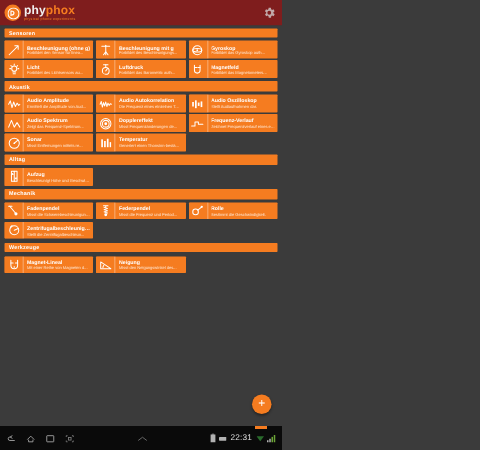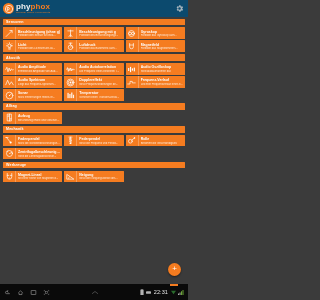--- a/index.html
+++ b/index.html
@@ -7,21 +7,21 @@
   body {
     background:#3b3b3b;
     font-family:"Liberation Sans", sans-serif;
     color:#e8e8e8;
     -webkit-font-smoothing:none;
   }
 
   
   .appbar {
     height:17px;
-    background:#0c4a6e;
+    background:#7f1d1d;
     display:flex;
     align-items:center;
     padding:0 4px 0 3px;
     position:relative;
   }
   .logo-wrap { display:flex; align-items:center; gap:2px; }
   .logo-mark {
     width:11px; height:11px;
     border-radius:50%;
     background:#f57c20;

